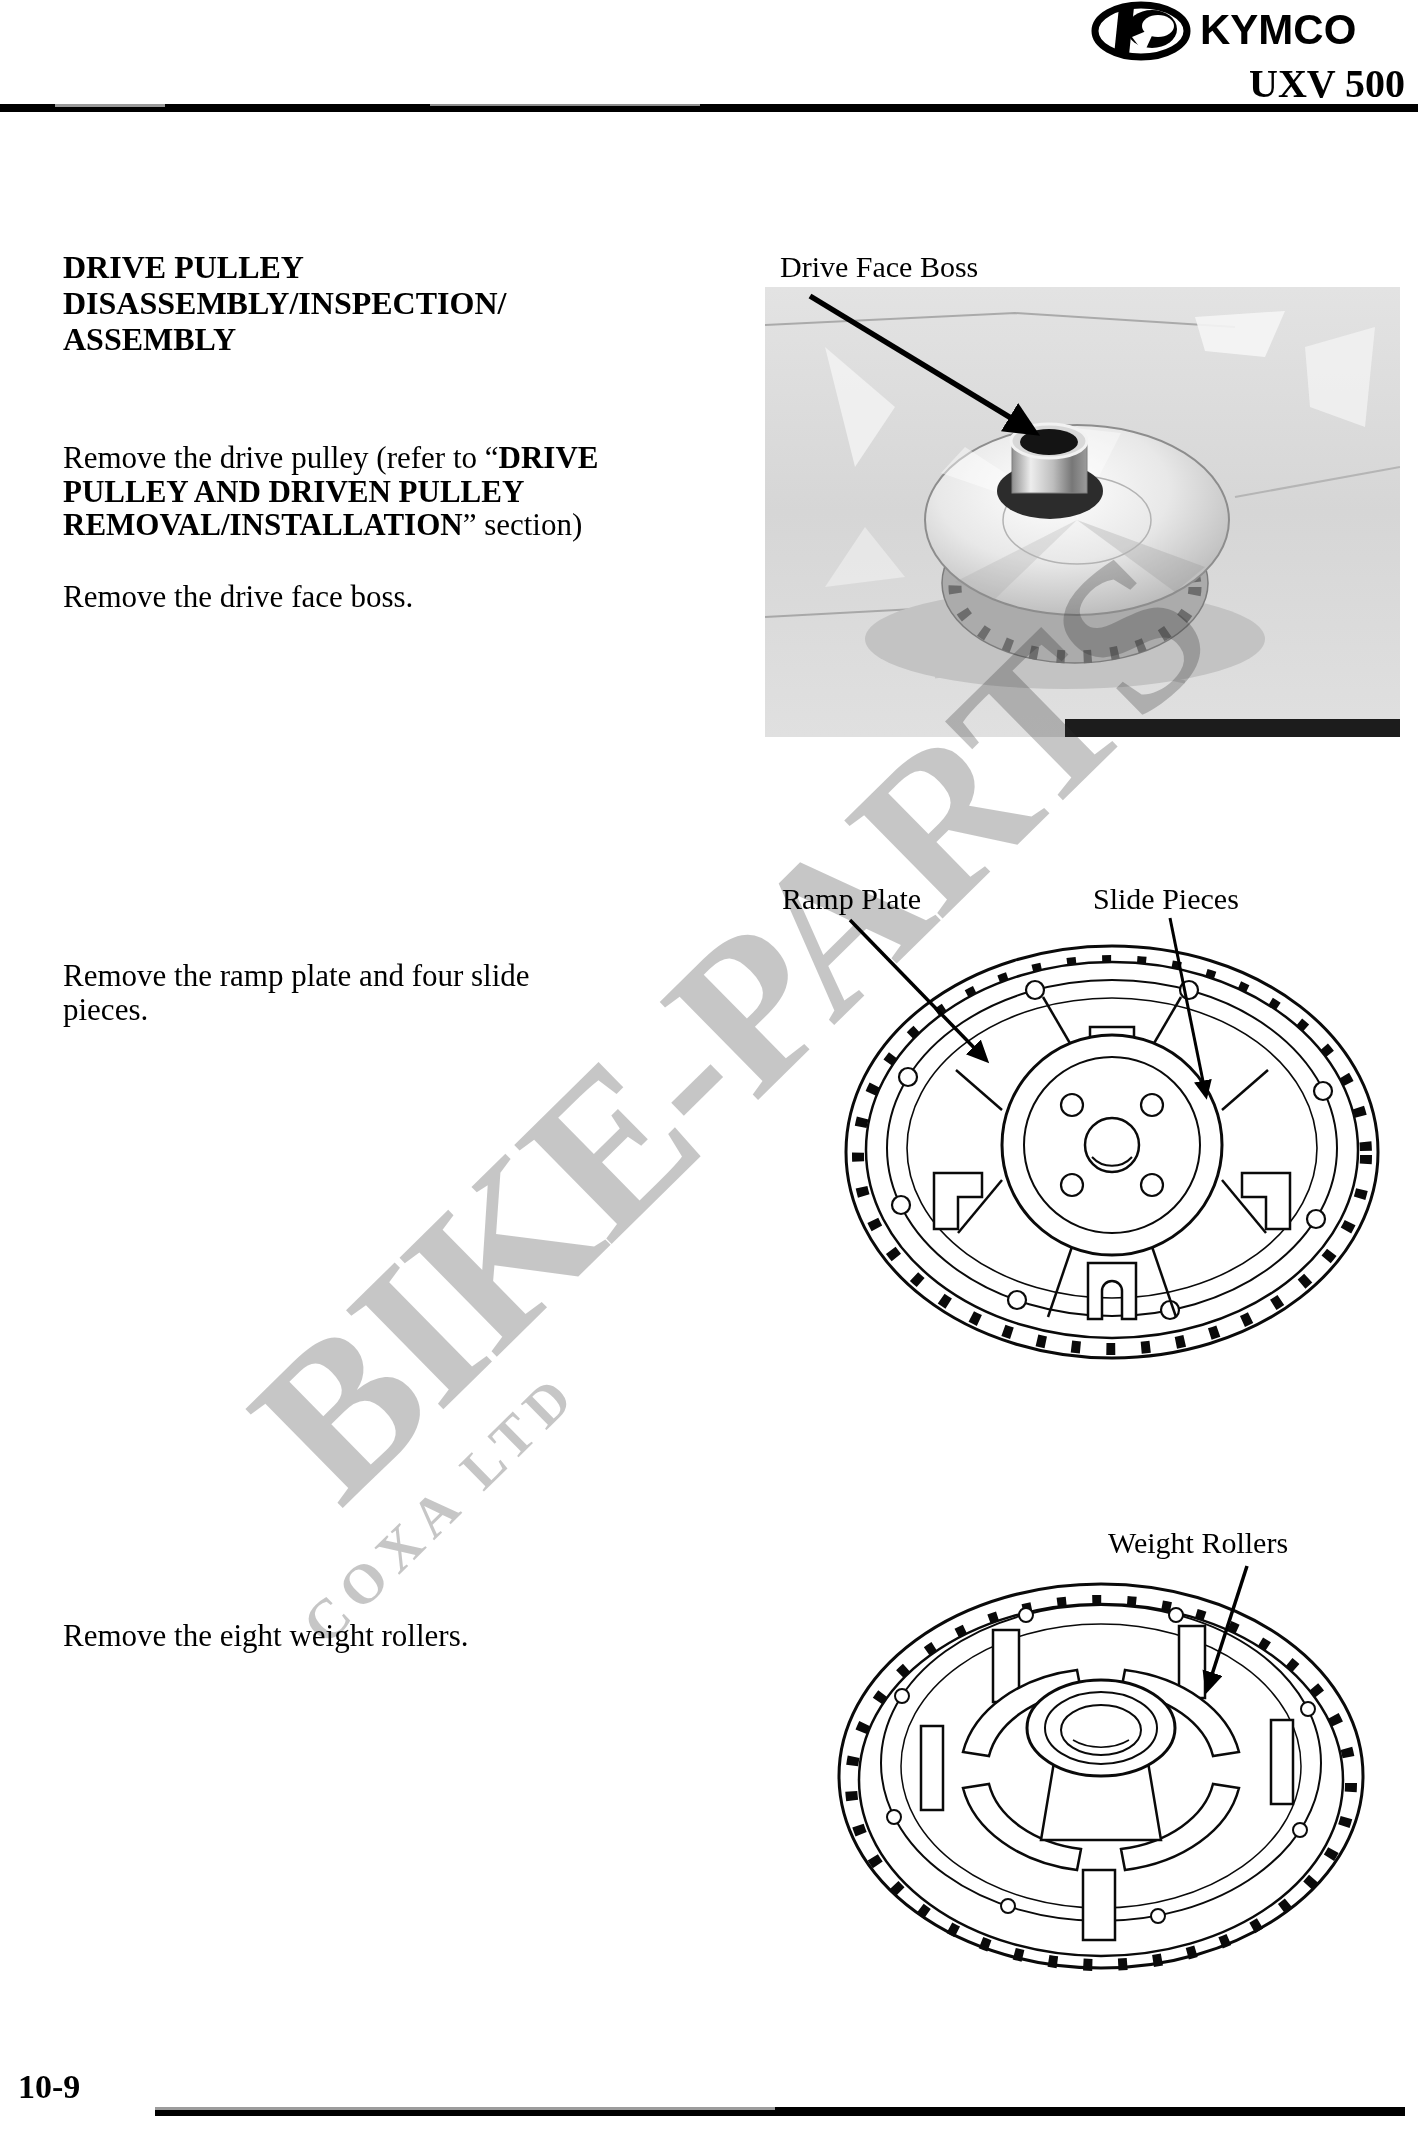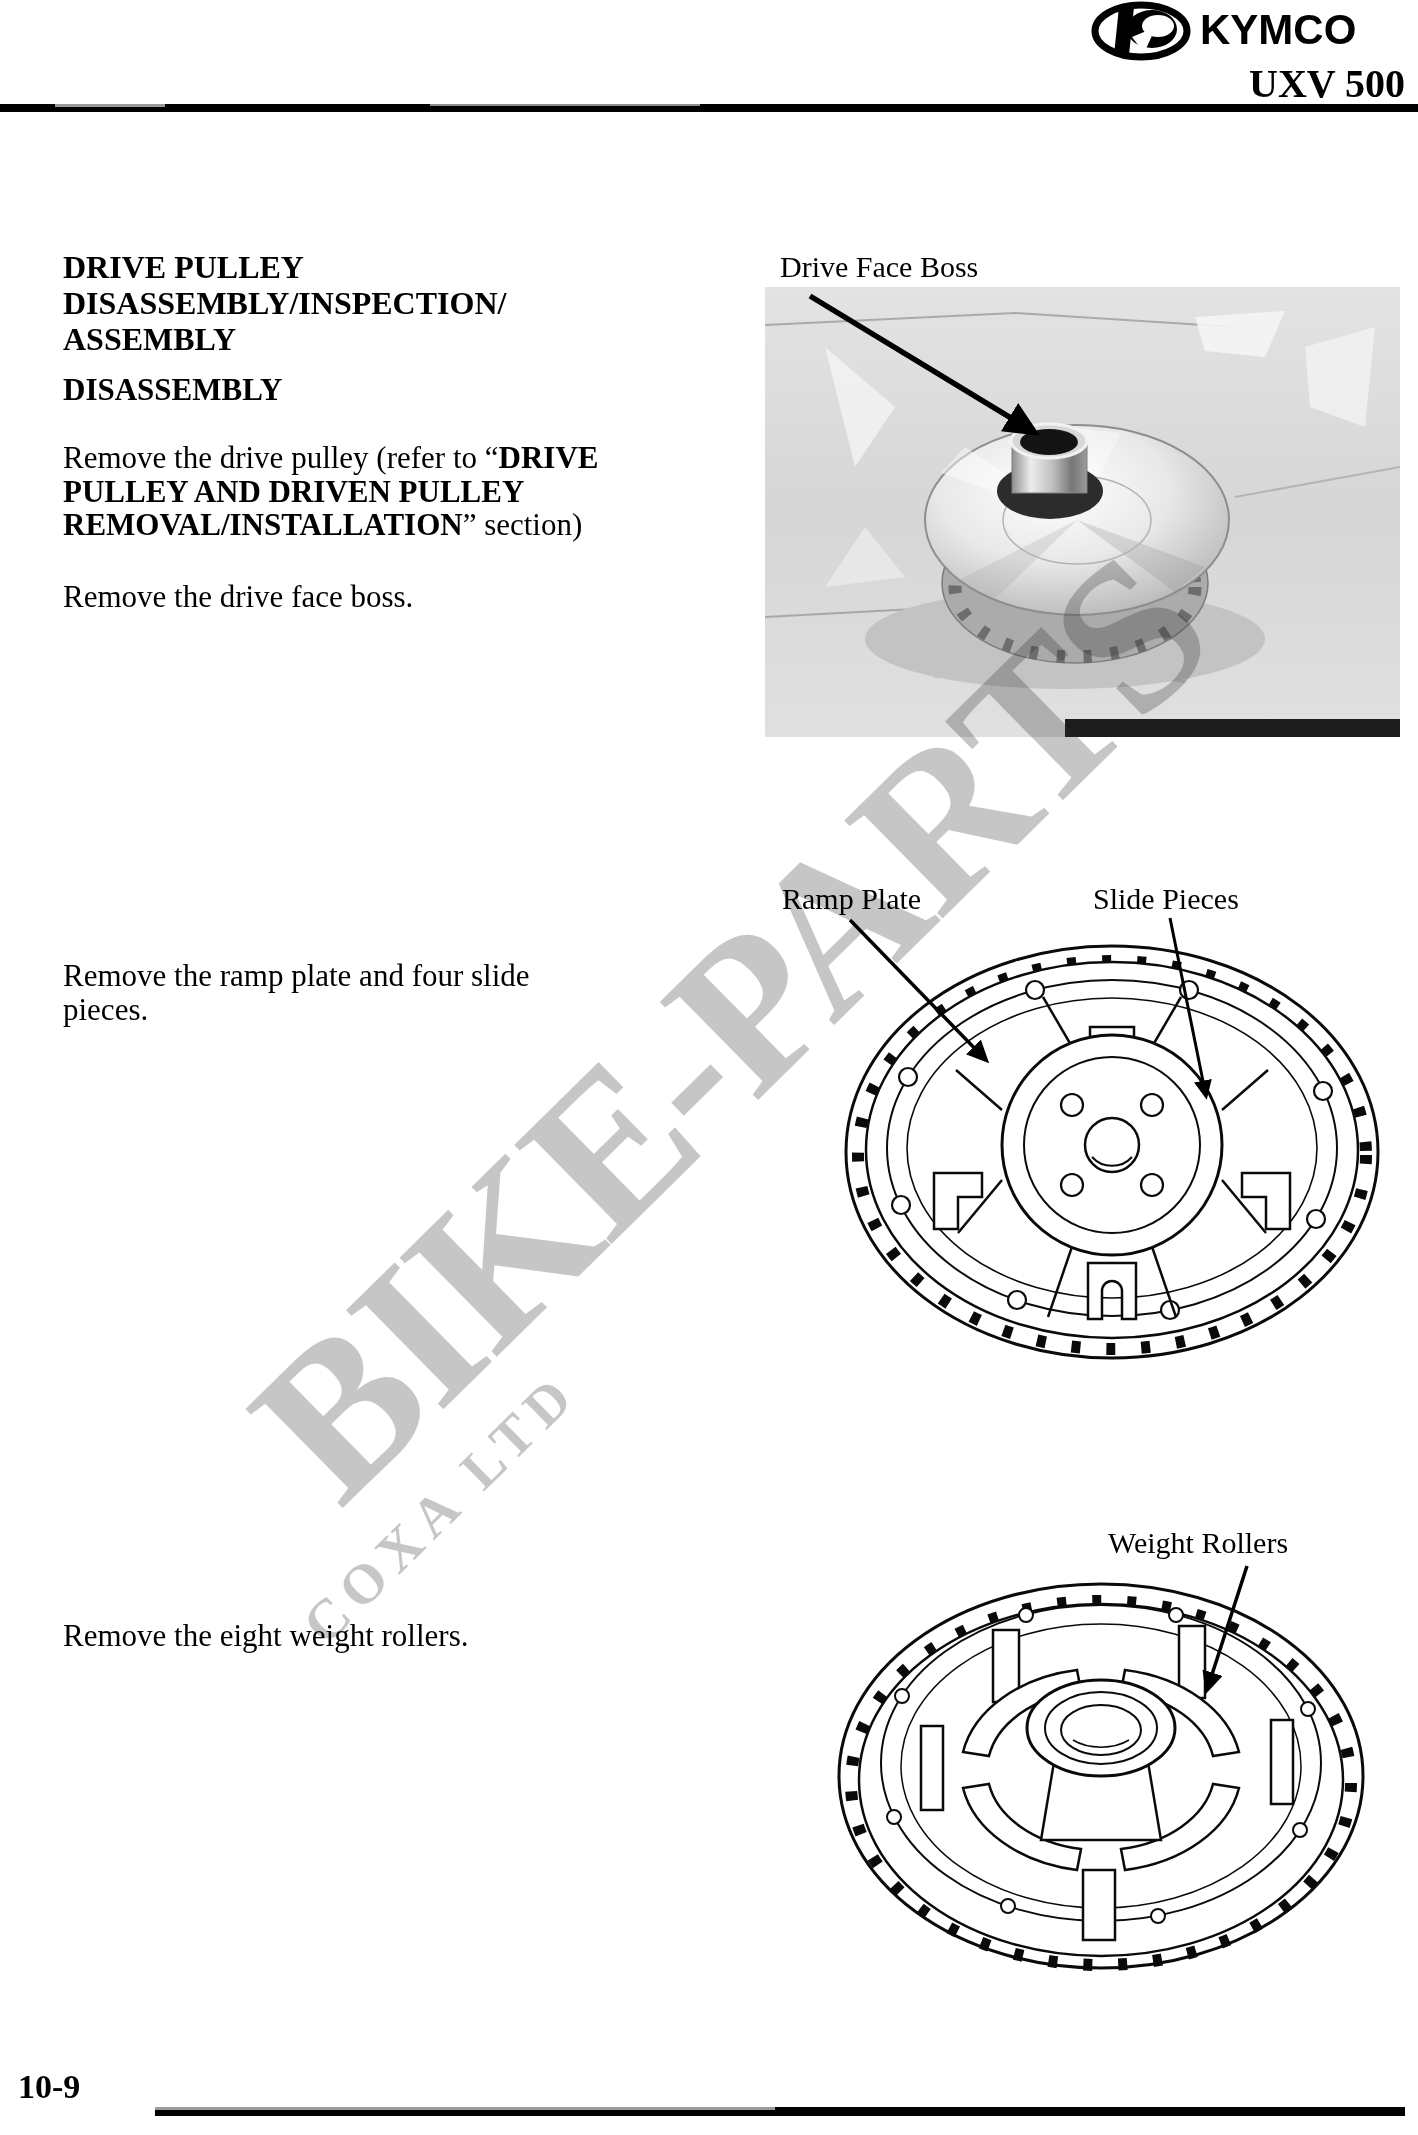--- a/index.html
+++ b/index.html
@@ -60,21 +60,20 @@
   <div class="abs hdr-rule"></div>
   <div class="abs hdr-rule-gray1"></div>
   <div class="abs hdr-rule-gray2"></div>
 
   <div class="abs col sec-head">
     <div>DRIVE PULLEY</div>
     <div>DISASSEMBLY/INSPECTION/</div>
     <div>ASSEMBLY</div>
   </div>
 
-  <div class="abs col sub-head">DISASSEMBLY</div>
 
   <div class="abs col para p1">
     <div><span>Remove the drive pulley (refer to “</span><span class="b">DRIVE</span></div>
     <div><span class="b">PULLEY AND DRIVEN PULLEY</span></div>
     <div><span class="b">REMOVAL/INSTALLATION</span><span>” section)</span></div>
   </div>
 
   <div class="abs col para p2">Remove the drive face boss.</div>
 
   <div class="abs col para p3">

